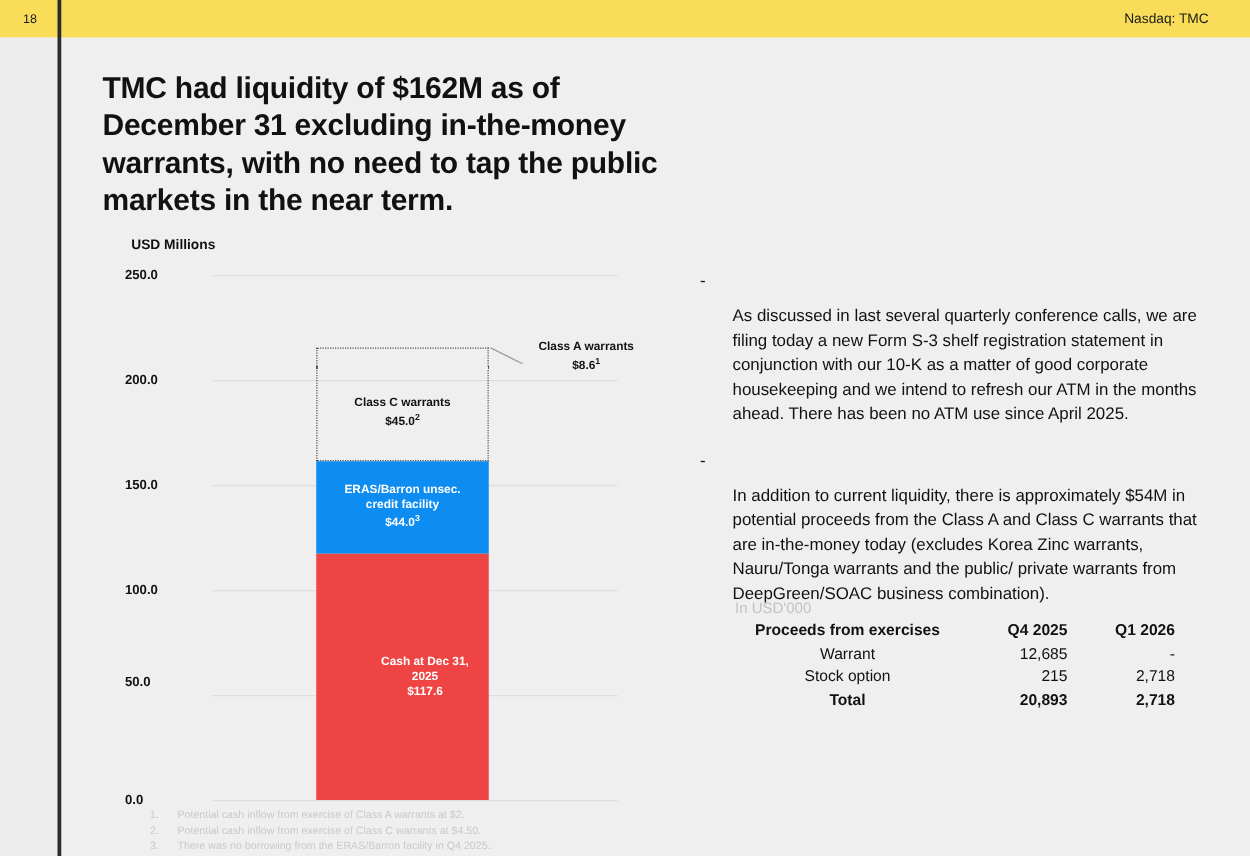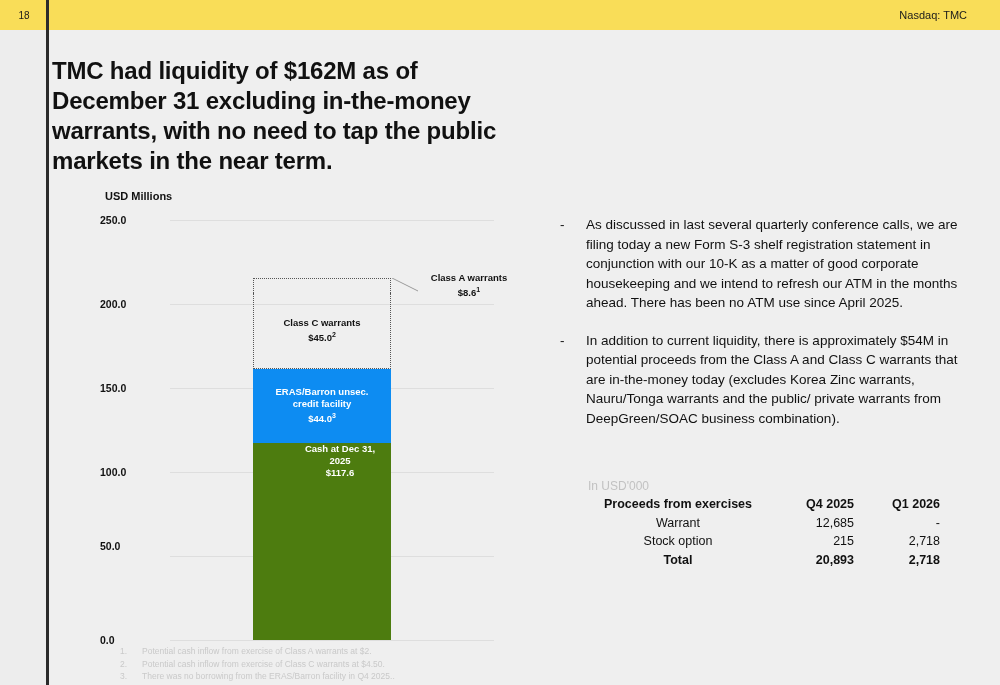--- a/index.html
+++ b/index.html
@@ -27,21 +27,21 @@
   #left-rule{
     position:absolute;left:46px;top:0;width:3px;height:685px;
     background:#2b2b2b;
   }
   #left-gutter{
     position:absolute;left:0;top:30px;width:46px;height:655px;
     background:#ededed;
   }
   
   #title{
-    position:absolute;left:52px;top:56px;width:470px;
+    position:absolute;left:82px;top:56px;width:470px;
     font-size:24px;line-height:30px;font-weight:bold;color:#111;
     letter-spacing:-0.2px;
   }
   
   #chart{
     position:absolute;left:100px;top:190px;width:400px;height:455px;
   }
   #chart-unit{
     position:absolute;left:5px;top:0px;
     font-size:11px;font-weight:bold;color:#111;
@@ -64,22 +64,22 @@
   }
   #seg-classC{
     border:1px dotted #555;border-top:none;background:transparent;
     display:flex;align-items:center;justify-content:center;
   }
   #seg-eras{
     background:#0d8cf2;
     display:flex;align-items:center;justify-content:center;
   }
   #seg-cash{
-    background:#4d7c0f;
-    display:flex;justify-content:center;padding-left:36px;
+    background:#ef4444;
+    display:flex;align-items:center;justify-content:center;padding-left:36px;
   }
   .seg-label{
     text-align:center;font-size:9.5px;font-weight:bold;line-height:12px;
   }
   #seg-classC .seg-label{color:#111;}
   #seg-eras .seg-label,#seg-cash .seg-label{color:#ffffff;}
   sup{font-size:7px;vertical-align:super;}
   
   #callout-line{
     position:absolute;left:292px;top:88px;width:40px;height:16px;
@@ -98,21 +98,21 @@
   .fn-num{width:22px;flex:none;}
   
   #right{
     position:absolute;left:560px;top:215px;width:400px;
   }
   .bullet{display:flex;margin-bottom:18px;}
   .bullet-dash{
     width:26px;flex:none;font-size:13.5px;line-height:19.5px;color:#111;
   }
   .bullet-text{
-    flex:1;font-size:13.5px;line-height:19.5px;color:#111;
+    flex:1;font-size:13.5px;line-height:19.5px;color:#111;margin-top:28px;
   }
   
   #fin-table{
     position:absolute;left:588px;top:478px;width:352px;
   }
   #table-caption{
     font-size:12px;color:#c2c2c2;line-height:17px;
   }
   table{border-collapse:collapse;width:100%;font-size:12.5px;color:#111;}
   th,td{padding:0;line-height:18.5px;font-weight:normal;}

